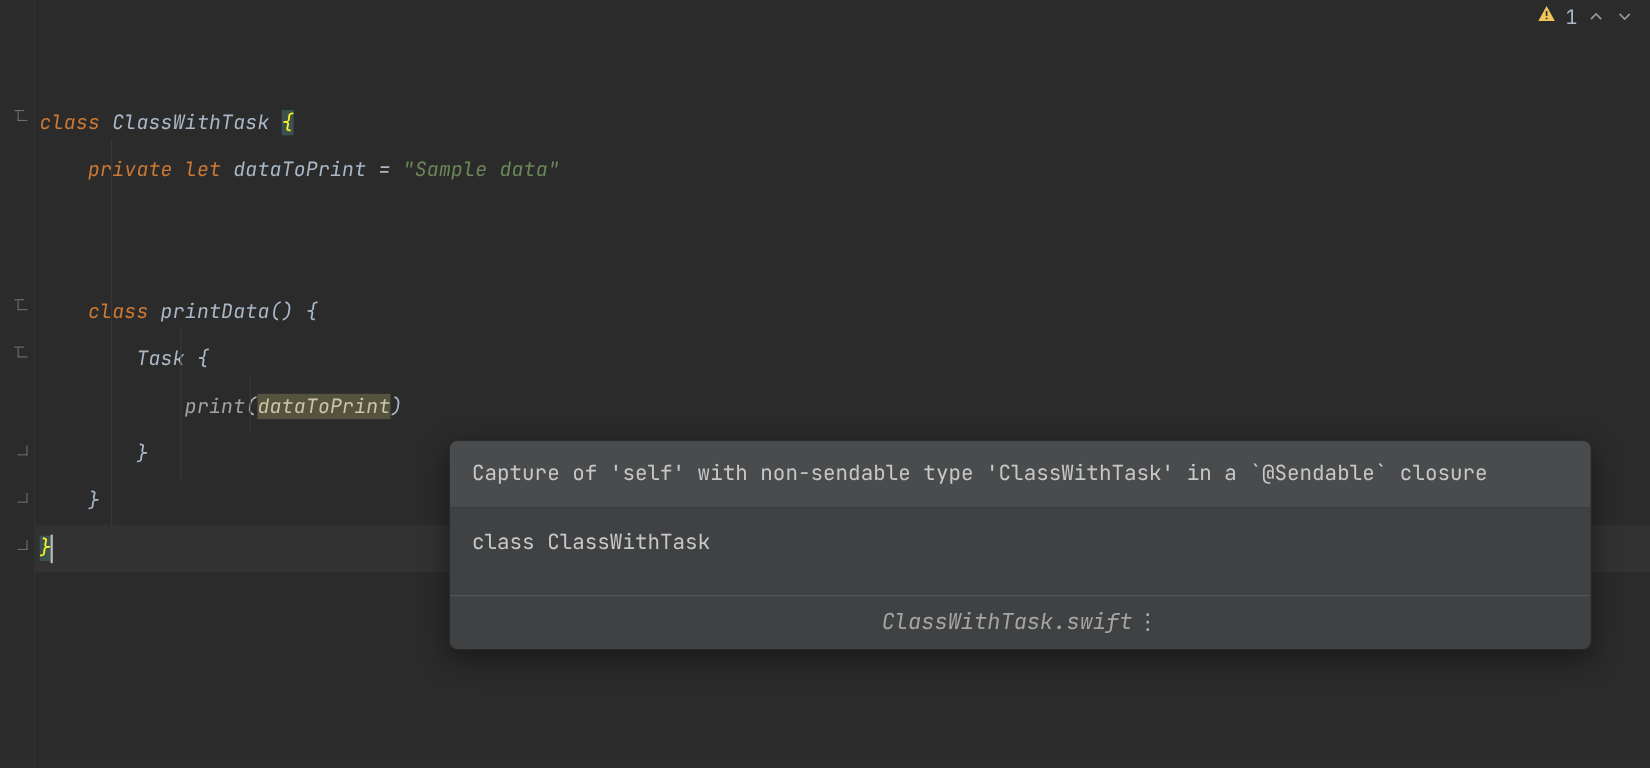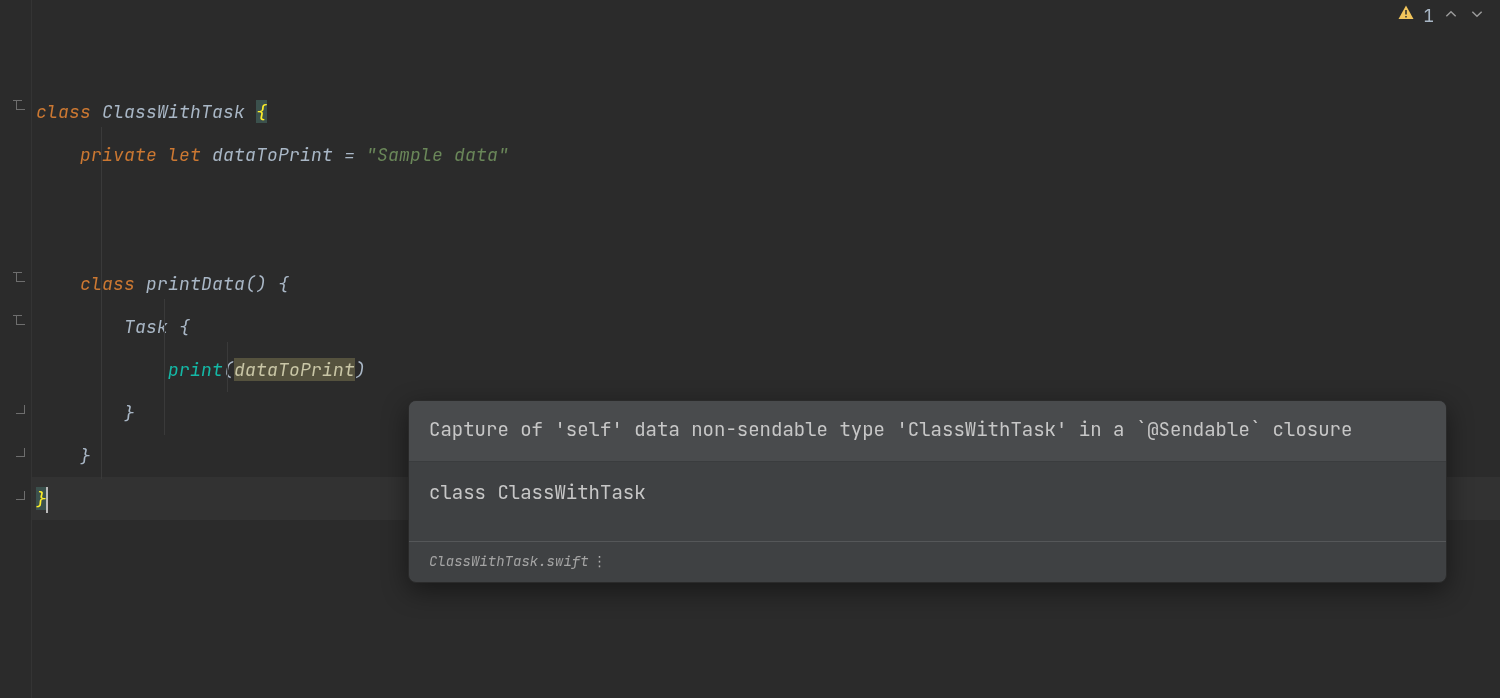--- a/index.html
+++ b/index.html
@@ -79,21 +79,21 @@
     letter-spacing: 0.2px;
     font-style: italic;
   }
   .kw { color: #cc7832; }
   .type { color: #a9b7c6; }
   .decl { color: #a9b7c6; }
   .str { color: #6a8759; }
   .punct { color: #a9b7c6; }
   .brace { color: #a9b7c6; }
   .brace-match { background: #3b514d; color: #ffef28; }
-  .call { color: #14b8a6; }
+  .call { color: #a3a3a3; }
   .field-hl {
     background: #55523e;
     color: #c9c6a6;
     padding: 0 0;
   }
   .caret-line {
     position: absolute;
     left: 0;
     right: 0;
     height: 43px;
@@ -130,25 +130,25 @@
   }
   .tt-row2 {
     padding: 16px 20px 34px 20px;
     line-height: 1.55;
     border-bottom: 1px solid #555759;
   }
   .tt-row2 .bold { font-weight: 700; color: #d6d6d6; }
   .tt-row3 {
     display: flex;
     align-items: center;
-    justify-content: flex-start;
+    justify-content: center;
     padding: 10px 14px 12px 20px;
     font-style: italic;
     color: #a4a4a4;
-    font-size: 14px;
+    font-size: 20px;
   }
   .tt-more {
     font-style: normal;
     color: #b0b0b0;
     cursor: pointer;
     letter-spacing: 2px;
     padding: 0 4px;
   }
   .guide {
     position: absolute;
@@ -214,21 +214,21 @@
 
     <div class="line">        <span class="brace">}</span></div>
 
     <div class="line">    <span class="brace">}</span></div>
 
     <div class="line"><span class="brace-match">}</span><span class="caret"></span></div>
   </div>
 
   <div class="tooltip">
     <div class="tt-row1">
-      <span>Capture of 'self' data non-sendable type 'ClassWithTask' in a `@Sendable` closure</span>
+      <span>Capture of 'self' with non-sendable type 'ClassWithTask' in a `@Sendable` closure</span>
     </div>
     <div class="tt-row2">
       <div>
         <span>class</span> <span>ClassWithTask</span>
       </div>
     </div>
     <div class="tt-row3">
       <span>ClassWithTask.swift</span>
       <span class="tt-more">⋮</span>
     </div>

